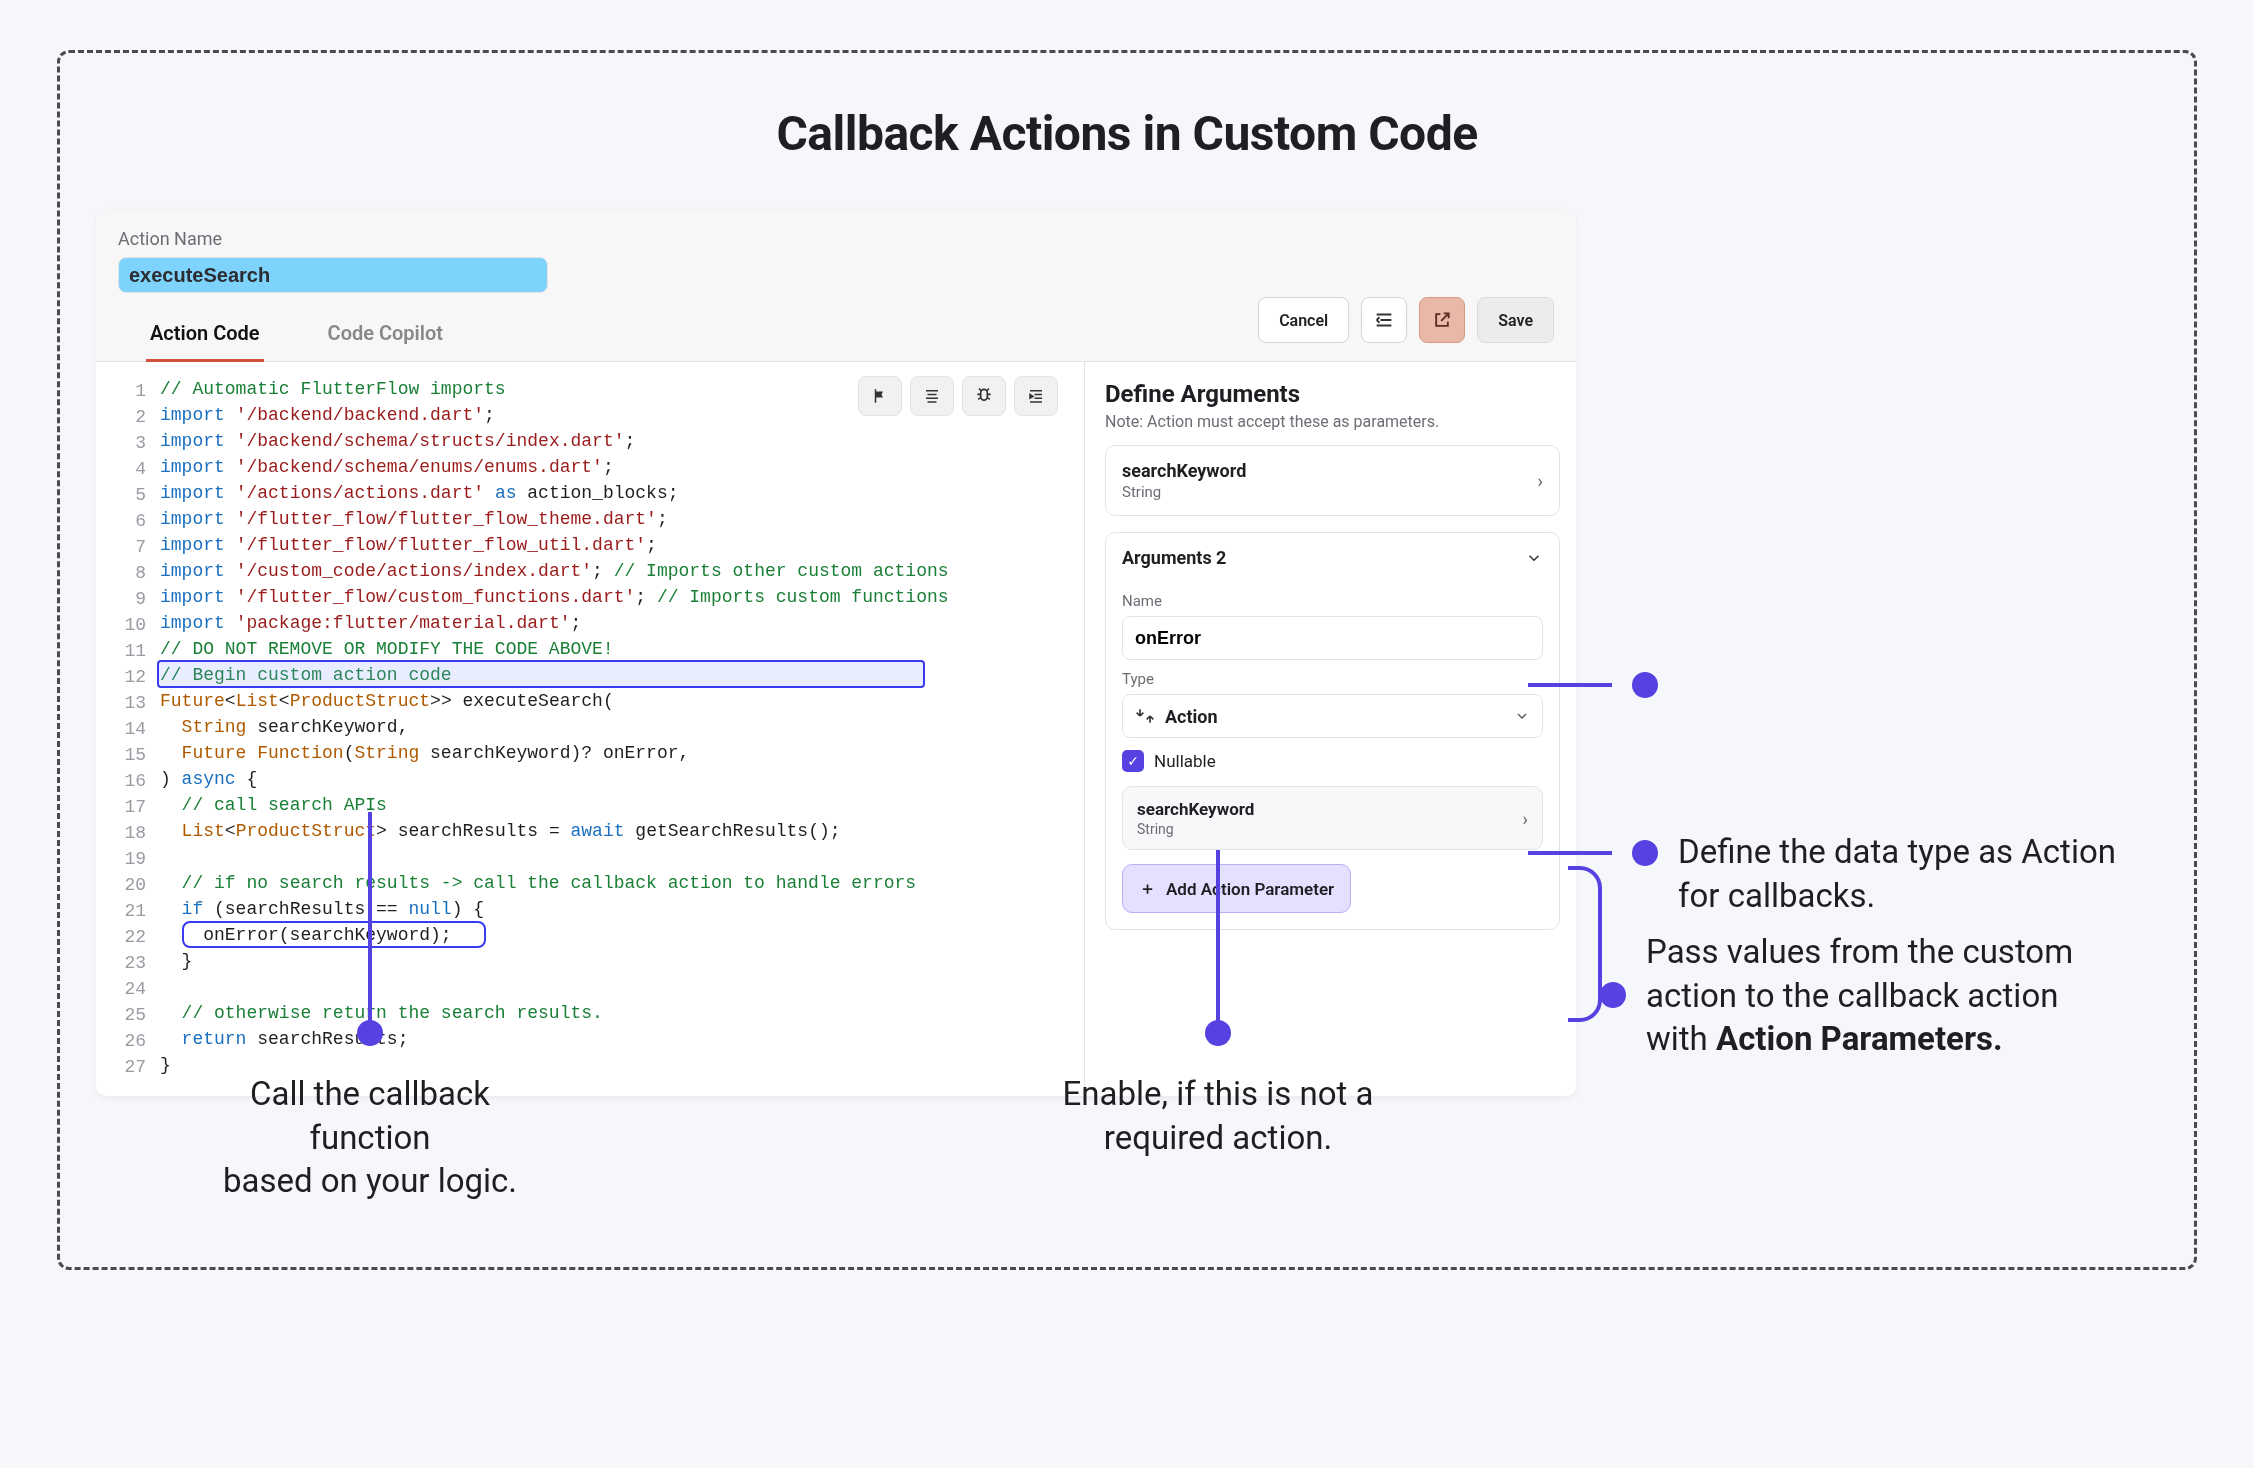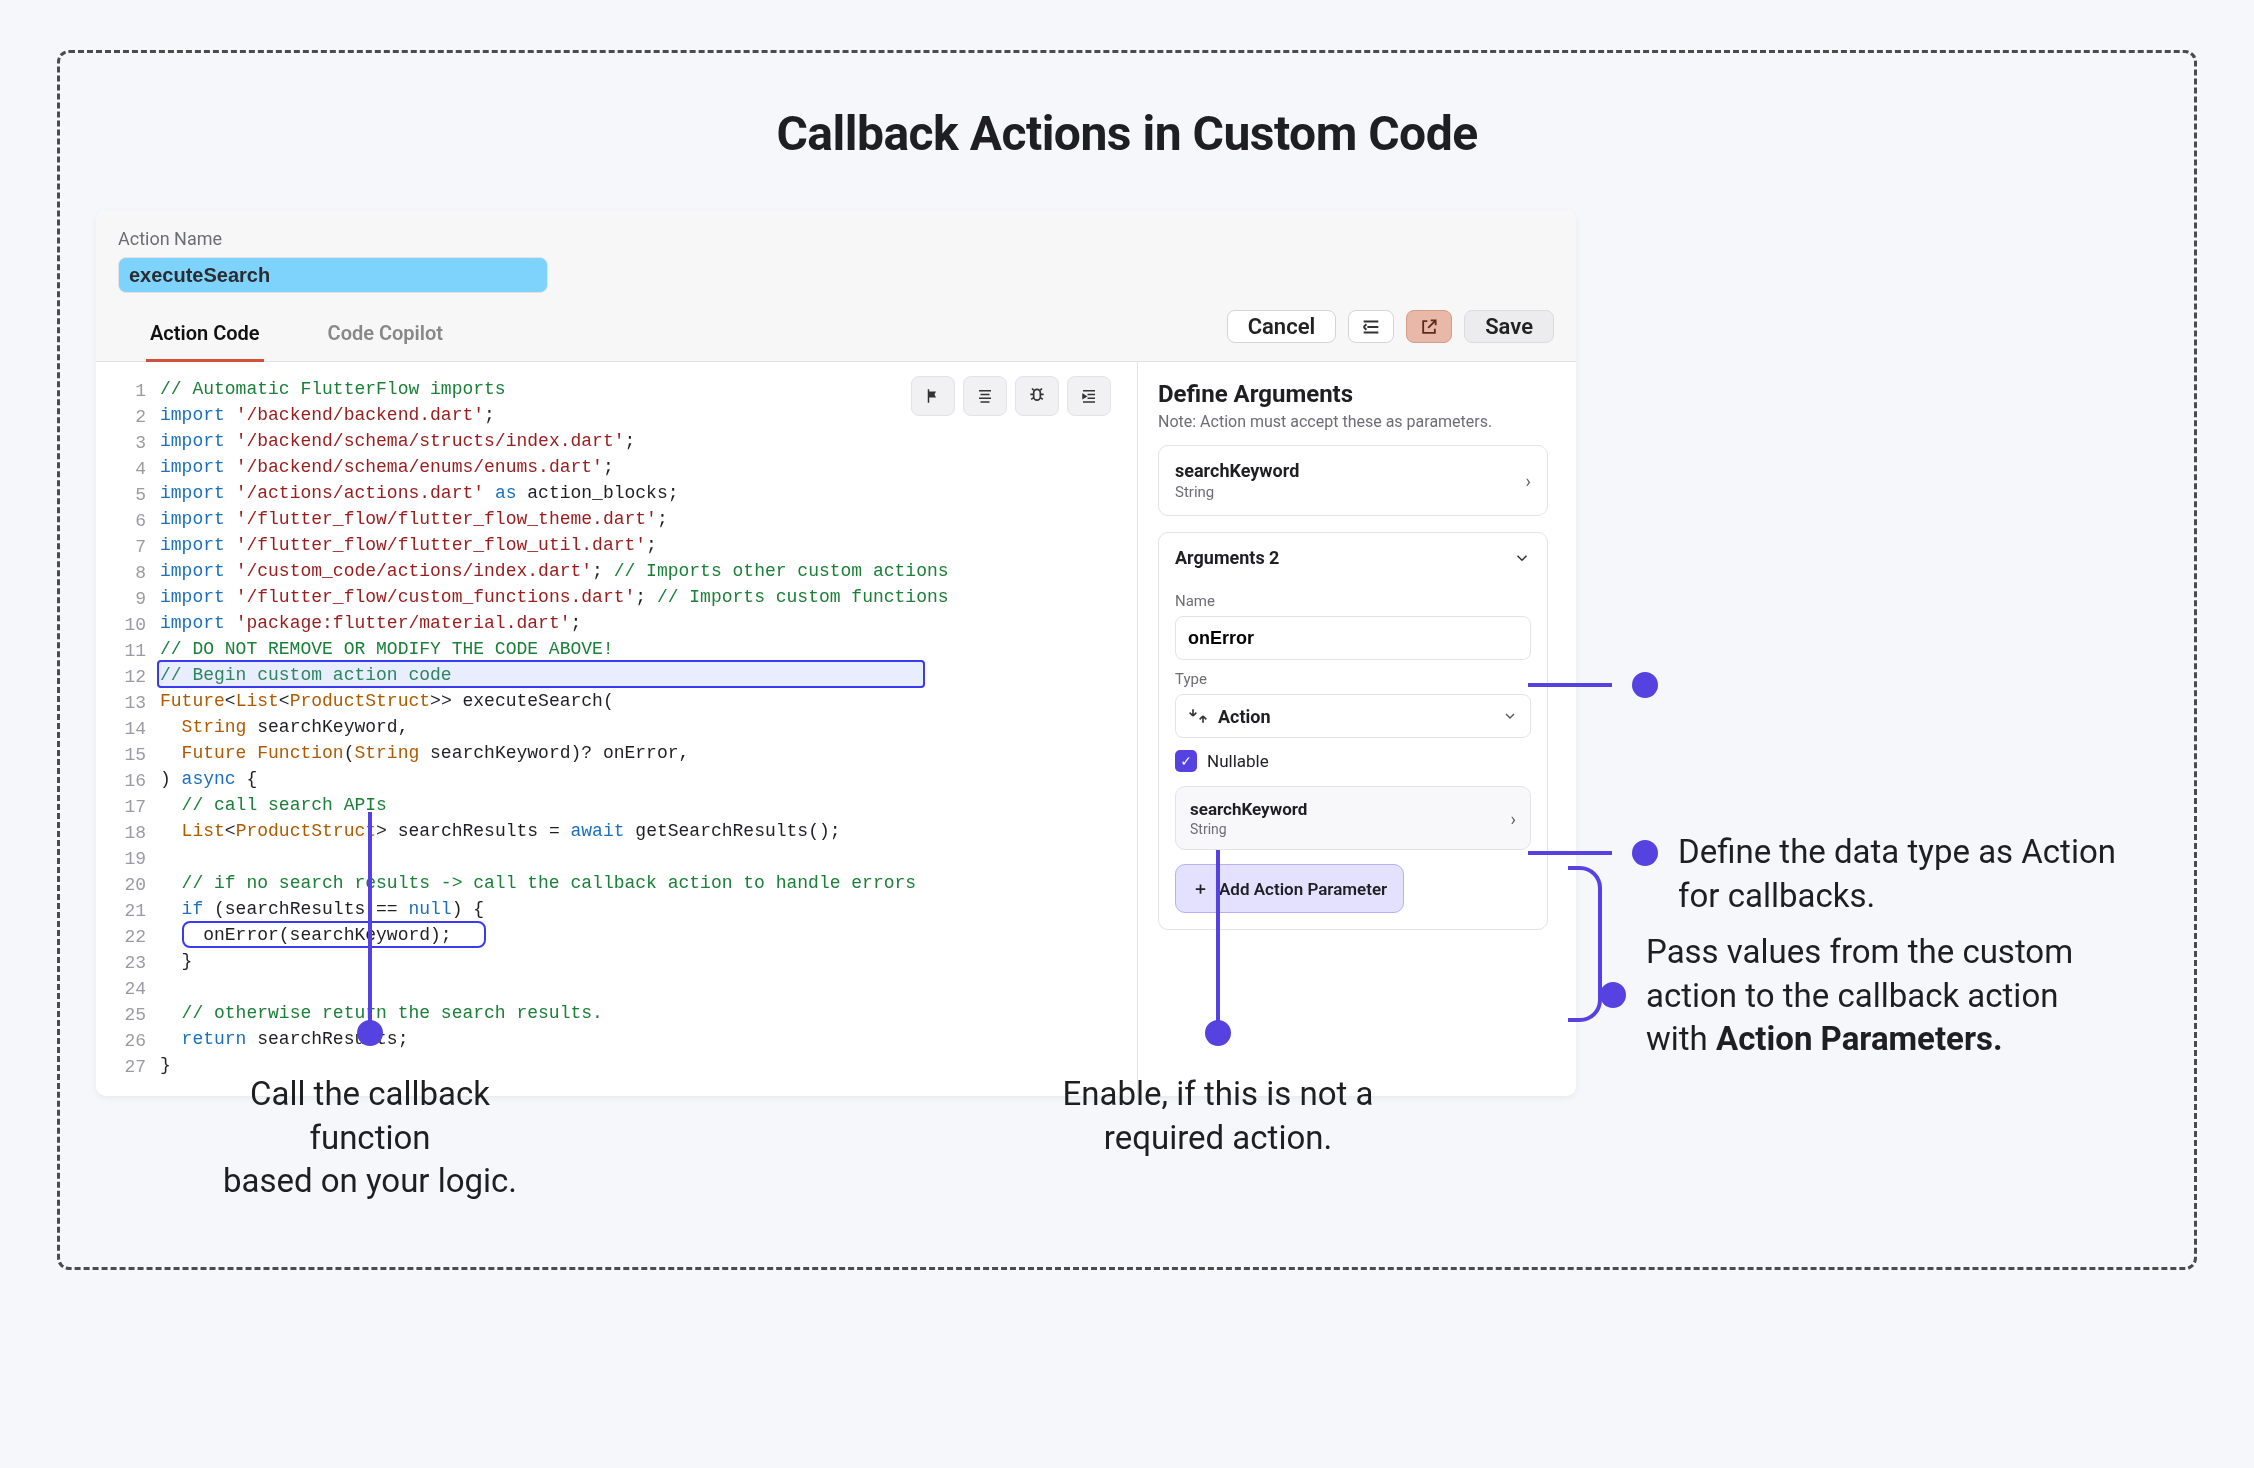--- a/index.html
+++ b/index.html
@@ -26,21 +26,21 @@
   html, body { margin:0; padding:0; width:100%; height:100%; background:var(--bg); font-family: -apple-system, BlinkMacSystemFont, "Segoe UI", Roboto, Helvetica, Arial, sans-serif; color:var(--text); }
   body { width:2254px; height:1468px; position:relative; }
   .frame { position:absolute; left:57px; top:50px; width:2140px; height:1220px; border:3px dashed #4b4b4b; border-radius:12px; }
   .title { position:absolute; top:105px; left:0; right:0; text-align:center; font-size:48px; font-weight:700; letter-spacing:-0.5px; }
   .app { position:absolute; left:96px; top:210px; width:1480px; background:var(--panel); border-radius:10px; box-shadow:0 2px 6px rgba(0,0,0,.06); overflow:hidden; }
   .toolbar { display:flex; align-items:flex-end; justify-content:space-between; background:var(--panel-header); padding:18px 22px 0 22px; border-bottom:1px solid var(--border); }
   .toolbar .left { display:flex; flex-direction:column; gap:8px; }
   .label { font-size:18px; color:var(--muted); }
   .action-name { width:430px; height:36px; border:1px solid var(--border); border-radius:8px; background:#7dd3fc; padding:0 10px; font-size:20px; font-weight:600; color:#2c2c30; }
   .toolbar-right { display:flex; gap:12px; align-items:center; margin-bottom:18px; }
-  .btn { height:33px; display:inline-flex; align-items:center; justify-content:center; border-radius:8px; border:1px solid var(--border-strong); background:#fff; font-size:22px; font-weight:600; padding:0 20px; color:#222; }
+  .btn { height:46px; display:inline-flex; align-items:center; justify-content:center; border-radius:8px; border:1px solid var(--border-strong); background:#fff; font-size:16px; font-weight:600; padding:0 20px; color:#222; }
   .icon-btn { width:46px; padding:0; }
   .icon-btn.open { background:var(--open-bg); border-color:#d89b87; }
   .btn.save { background:var(--save-bg); border-color:#dcdce0; }
   .tabs { display:flex; gap:60px; padding:0 28px; margin-top:6px; }
   .tab { padding:14px 4px 16px 4px; font-size:20px; font-weight:600; color:#888; position:relative; }
   .tab.active { color:#111; }
   .tab.active::after { content:""; position:absolute; left:0; right:0; bottom:-1px; height:3px; background:var(--accent); }
   .editor-pane { display:flex; }
   .code-area { position:relative; flex:1 1 auto; padding:14px 0 16px 0; }
   .code-tools { position:absolute; right:26px; top:14px; display:flex; gap:8px; }
@@ -51,21 +51,21 @@
   .lines { padding-right:20px; position:relative; }
   .lines .line { height:26px; white-space:pre; }
   .kw { color:var(--code-blue); }
   .str { color:var(--code-darkred); }
   .com { color:var(--code-green); }
   .ty { color:var(--code-orange); }
   .hl-box { position:absolute; border:2px solid #3a3af0; border-radius:4px; pointer-events:none; }
   .hl-line12 { left:-3px; top:calc(26px*11 - 2px); width:768px; height:28px; background:rgba(130,160,255,.18); }
   .hl-line22 { left:22px; top:calc(26px*21 - 1px); width:304px; height:27px; border-radius:8px; }
 
-  .side { width:439px; border-left:1px solid var(--border); background:var(--panel); padding:18px 28px 22px 20px; }
+  .side { width:492px; border-left:1px solid var(--border); background:var(--panel); padding:18px 16px 22px 20px; }
   .side h3 { margin:0 0 4px 0; font-size:24px; font-weight:700; }
   .side .note { font-size:16px; color:var(--muted); margin-bottom:14px; }
   .arg-card { border:1px solid var(--border); border-radius:10px; background:#fff; margin-bottom:16px; overflow:hidden; }
   .arg-head { display:flex; align-items:center; justify-content:space-between; padding:14px 16px; }
   .arg-head .meta .n { font-weight:700; font-size:18px; }
   .arg-head .meta .t { color:var(--muted); font-size:15px; margin-top:2px; }
   .arg-body { padding:0 16px 16px 16px; }
   .field-label { font-size:15px; color:var(--muted); margin:10px 0 6px 0; }
   .text-input { width:100%; height:44px; border:1px solid var(--border); border-radius:8px; padding:0 12px; font-size:18px; font-weight:600; }
   .select { width:100%; height:44px; border:1px solid var(--border); border-radius:8px; padding:0 12px; display:flex; align-items:center; justify-content:space-between; font-size:18px;font-weight:bold; }

